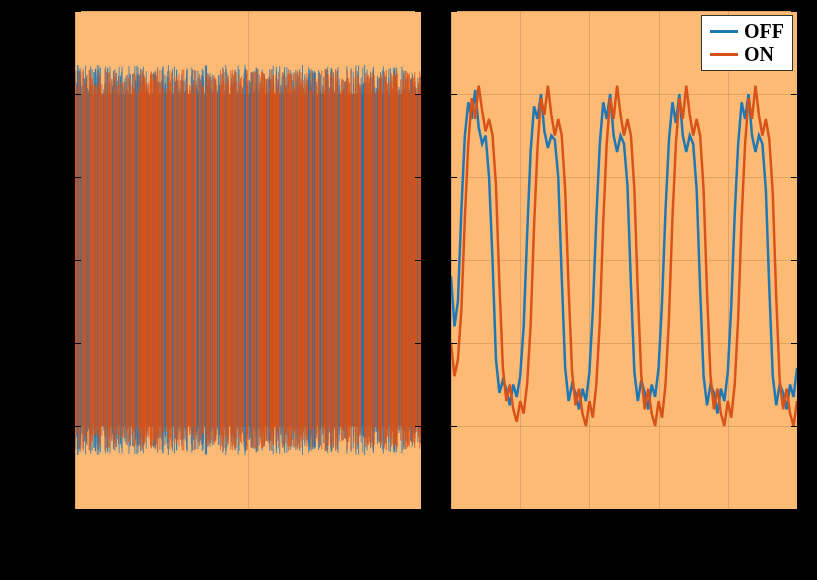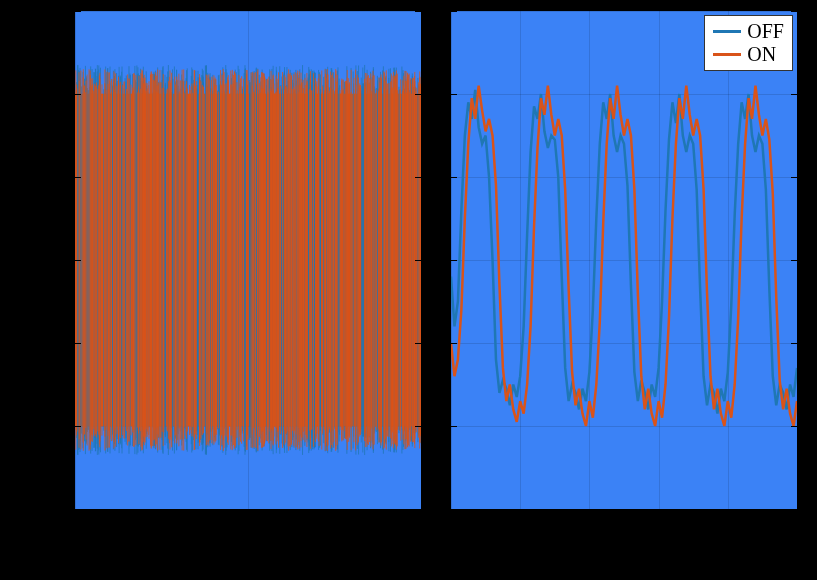--- a/index.html
+++ b/index.html
@@ -7,21 +7,22 @@
     margin: 0;
     padding: 0;
     background: #000;
     width: 817px;
     height: 580px;
     font-family: "Times New Roman", serif;
     position: relative;
   }
   .chart-container {
     position: absolute;
-    background: #3b82f6;
+    background: #fdba74;
+    font-weight: bold;
   }
   .chart-left {
     left: 74px;
     top: 10px;
     width: 348px;
     height: 500px;
   }
   .chart-right {
     left: 450px;
     top: 10px;

